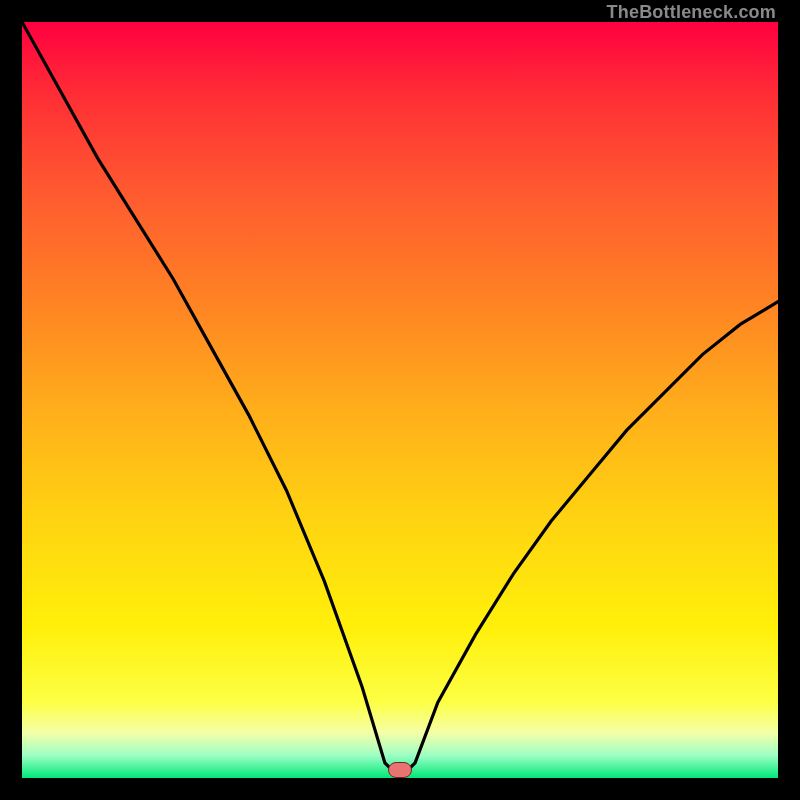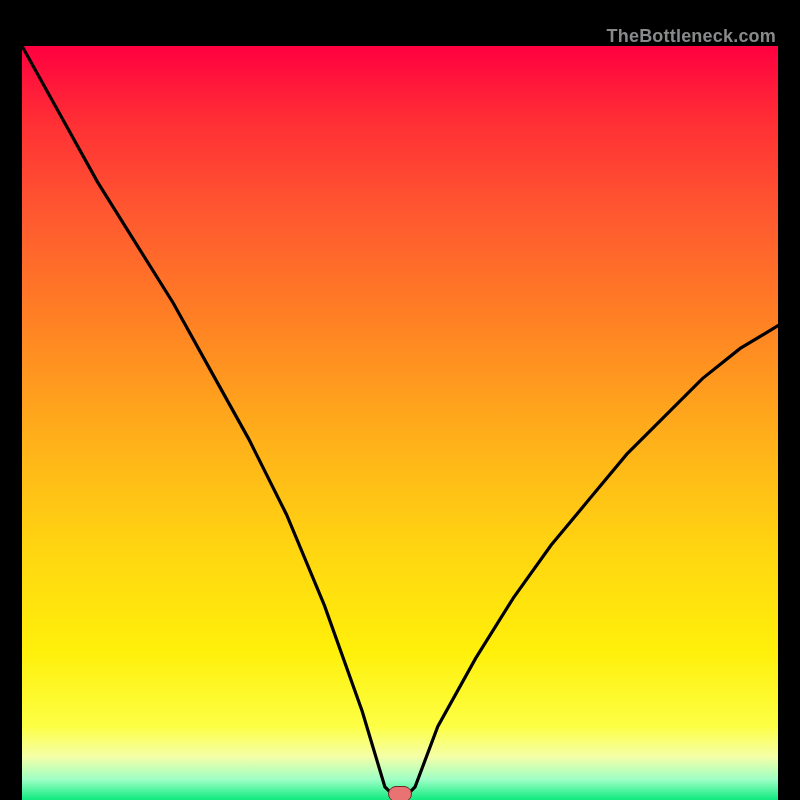--- a/index.html
+++ b/index.html
@@ -10,21 +10,20 @@
     background: #000000;
     overflow: hidden;
   }
   .frame {
     position: absolute;
     top: 0;
     left: 0;
     width: 800px;
     height: 664px;
     background: #000000;
-    margin-top: 24px;
   }
   .plot-area {
     position: absolute;
     top: 22px;
     left: 22px;
     width: 756px;
     height: 756px;
     overflow: hidden;
   }
   .gradient-bg {

